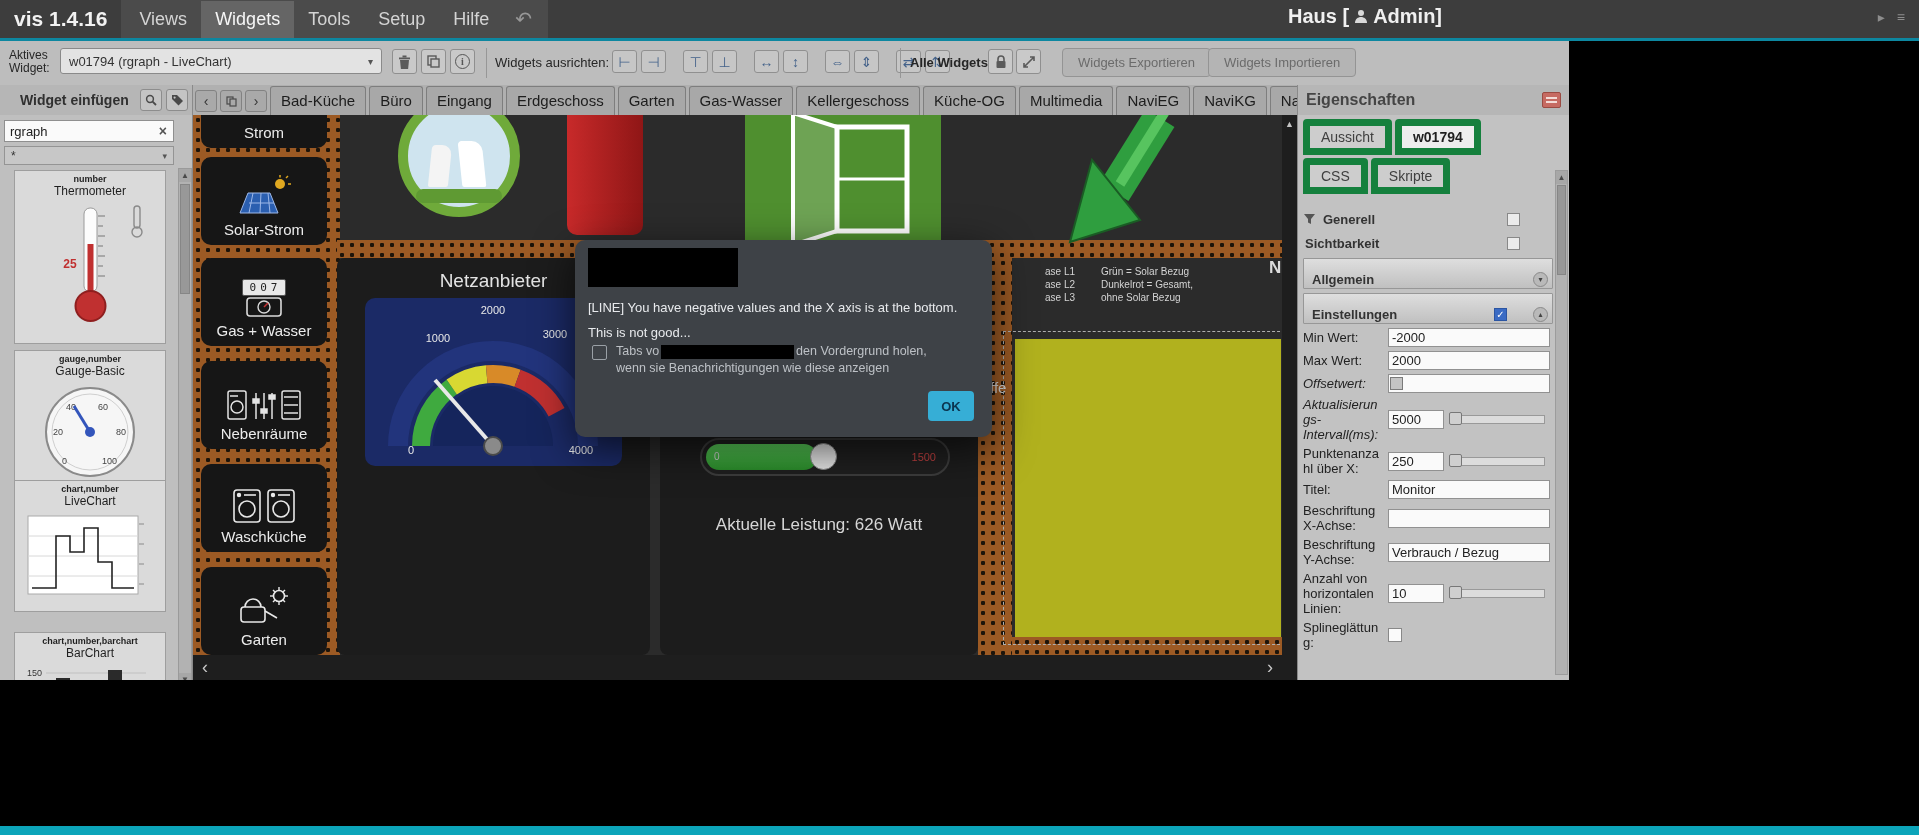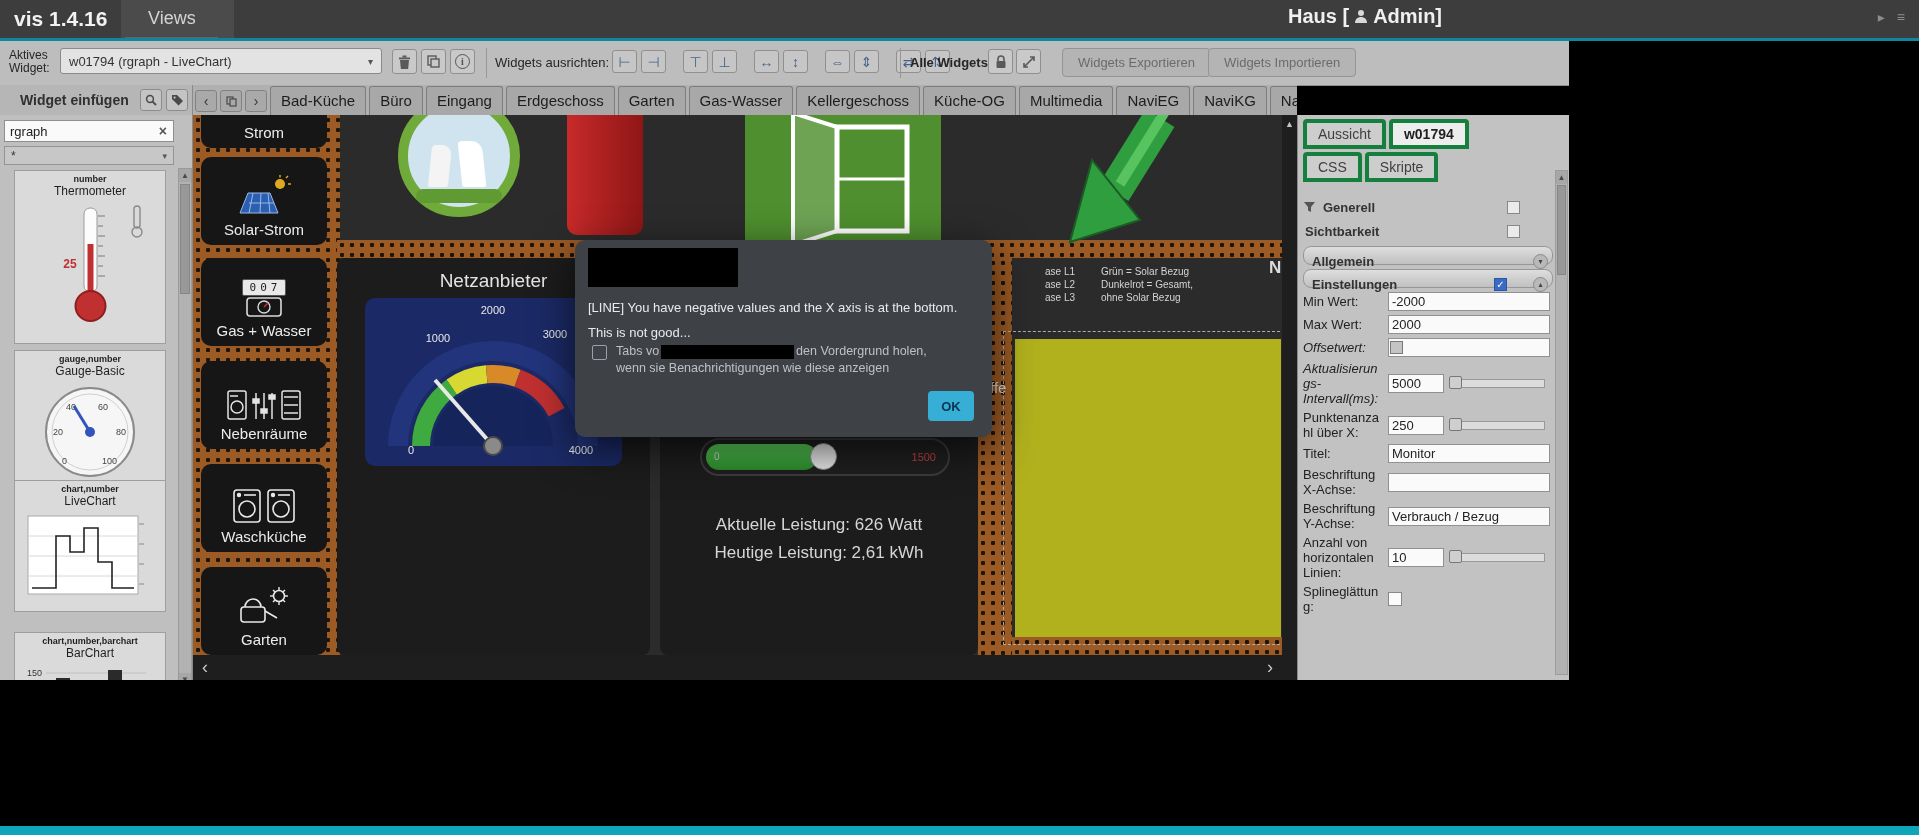--- a/index.html
+++ b/index.html
@@ -3,21 +3,21 @@
 <meta charset="utf-8">
 <style>
   html,body{margin:0;padding:0;background:#000;}
   #screen{position:relative;width:1919px;height:835px;background:#000;overflow:hidden;
           font-family:"Liberation Sans","DejaVu Sans",sans-serif;-webkit-font-smoothing:antialiased;}
   .abs{position:absolute;}
 
   
   .topbar{left:0;top:0;width:1919px;height:38px;background:#3d3d3d;display:flex;align-items:center;}
   .logo{font-size:21px;font-weight:bold;color:#f2f2f2;padding:0 14px;white-space:nowrap;}
-  .menu-strip{height:38px;background:#4b4b4b;display:flex;align-items:center;padding:0 16px 0 4px;flex-direction:column;}
+  .menu-strip{height:38px;background:#4b4b4b;display:flex;align-items:center;padding:0 16px 0 4px;}
   .menu-item{font-size:18px;color:#d4d4d4;padding:8px 14px;cursor:default;}
   .menu-item.active{background:#656565;color:#f6f6f6;}
   .undo-icon{color:#979797;font-size:20px;margin-left:12px;}
   .user-block{position:absolute;left:1288px;top:5px;color:#f0f0f0;font-size:20px;font-weight:bold;display:flex;align-items:center;gap:5px;justify-content:center;}
   .win-icons{position:absolute;right:14px;top:9px;color:#8d8d8d;font-size:14px;display:flex;gap:12px;}
   .teal-line{left:0;top:38px;width:1919px;height:3px;background:#0d87a0;}
 
   
   .toolbar{left:0;top:41px;width:1569px;height:44px;background:#bdbdbd;border-bottom:1px solid #8f8f8f;}
   .tb-label{position:absolute;font-size:12px;color:#262626;line-height:13px;}
@@ -86,25 +86,25 @@
   .dlg-check-row{position:absolute;left:17px;top:103px;width:368px;display:flex;gap:9px;}
   .dlg-checkbox{width:13px;height:13px;border:1.5px solid #9aa0a6;border-radius:2px;flex:none;margin-top:2px;}
   .dlg-check-label{color:#bdc1c6;font-size:12.5px;line-height:17px;}
   .redact-inline{display:inline-block;width:133px;height:14px;background:#000;vertical-align:middle;margin:0 2px;}
   .dlg-ok{position:absolute;right:18px;top:151px;width:46px;height:30px;background:#36aed6;border-radius:4px;color:#0b3550;font-weight:bold;font-size:13px;display:flex;align-items:center;justify-content:center;}
 
   
   .props{left:1297px;top:115px;width:272px;height:565px;background:#c2c2c2;border-left:1px solid #8a8a8a;overflow:hidden;box-sizing:border-box;}
   .props-inner{position:absolute;left:5px;top:4px;width:250px;}
   .prop-tabs{display:flex;flex-wrap:wrap;gap:3px;width:205px;}
-  .prop-tab{background:#cdcdcd;border:4px solid #15803d;border-radius:4px 4px 0 0;padding:3px 11px;font-size:14px;color:#3f3f3f;}
+  .prop-tab{background:#cdcdcd;border:7px solid #15803d;border-radius:4px 4px 0 0;padding:3px 11px;font-size:14px;color:#3f3f3f;}
   .prop-tab.active{background:#ededed;font-weight:bold;color:#1f1f1f;}
   .sec-plain{display:flex;align-items:center;height:22px;margin-top:2px;}
   .sec-title{font-weight:bold;font-size:13px;color:#333;}
-  .sec-header{height:19px;background:linear-gradient(#dedede,#c0c0c0);border:1px solid #979797;border-radius:8px;display:flex;align-items:center;padding:12px 4px 0 8px;margin:4px 0;box-sizing:border-box;}
+  .sec-header{height:31px;background:linear-gradient(#dedede,#c0c0c0);border:1px solid #979797;border-radius:1px;display:flex;align-items:center;padding:12px 4px 0 8px;margin:4px 0;box-sizing:border-box;}
   .chk{width:13px;height:13px;border:1px solid #888;background:#ebebeb;box-sizing:border-box;}
   .chk.checked{background:#3a6bc4;border-color:#2c55a2;color:#fff;font-size:10px;line-height:12px;text-align:center;}
   .chev-btn{width:15px;height:15px;border-radius:50%;background:#b9b9b9;border:1px solid #8a8a8a;font-size:8px;color:#444;display:flex;align-items:center;justify-content:center;box-sizing:border-box;}
   .field-row{display:flex;gap:5px;margin:4px 0;align-items:center;}
   .field-label{width:80px;font-size:13px;color:#222;line-height:15px;word-wrap:break-word;flex:none;}
   .field-label.italic{font-style:italic;}
   .tinput{height:19px;border:1px solid #919191;background:#fafafa;font-size:13px;color:#222;padding:0 3px;font-family:inherit;box-sizing:border-box;}
   .tinput.full{width:162px;}
   .tinput.small{width:56px;}
   .slider{flex:1;height:7px;background:#dcdcdc;border:1px solid #999;position:relative;margin-right:8px;}
@@ -261,20 +261,27 @@
     <span class="view-tab">Garten</span>
     <span class="view-tab">Gas-Wasser</span>
     <span class="view-tab">Kellergeschoss</span>
     <span class="view-tab">Küche-OG</span>
     <span class="view-tab">Multimedia</span>
     <span class="view-tab">NaviEG</span>
     <span class="view-tab">NaviKG</span>
     <span class="view-tab">Na</span>
   </div>
 
+  <div class="abs props-head">
+    <span class="t">Eigenschaften</span>
+    <span class="red-btn">
+        <i></i>
+        <i></i>
+      </span>
+  </div>
 
   <div class="abs palette">
     <div class="filter-input">
       <span class="v">rgraph</span>
       <span class="x">×</span>
     </div>
     <div class="set-select">
       <span>*</span>
       <span style="font-size:9px;color:#555;">▾</span>
     </div>
@@ -506,21 +513,20 @@
 
     <div class="card" style="left:467px;top:143px;width:318px;height:397px;">
       <div class="bargauge">
         <div class="fill"></div>
         <div class="knob"></div>
         <span class="mn">0</span>
         <span class="mx">1500</span>
       </div>
       <div class="meter-lines" style="top:253px;line-height:28px;">
         <div>Aktuelle Leistung: 626 Watt</div>
-        <div>Heutige Leistung: 2,61 kWh</div>
       </div>
     </div>
 
     <div class="chart-sel">
       <div class="chart-yellow"></div>
     </div>
 
     <div class="cv-scroll-v">
       <span style="display:block;padding-top:4px;">▲</span>
     </div>

